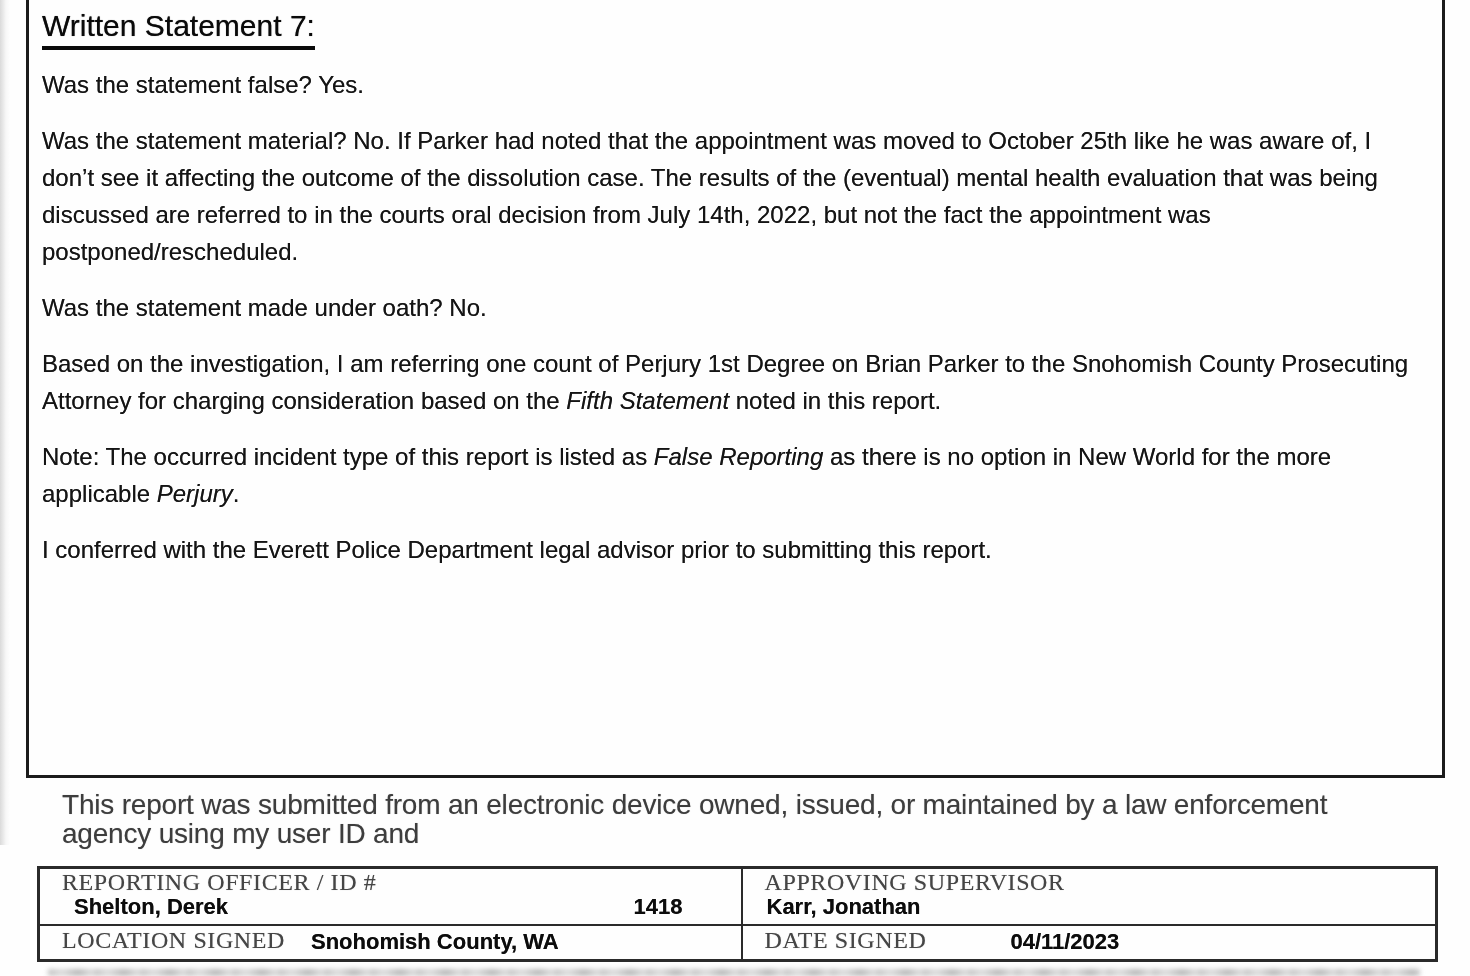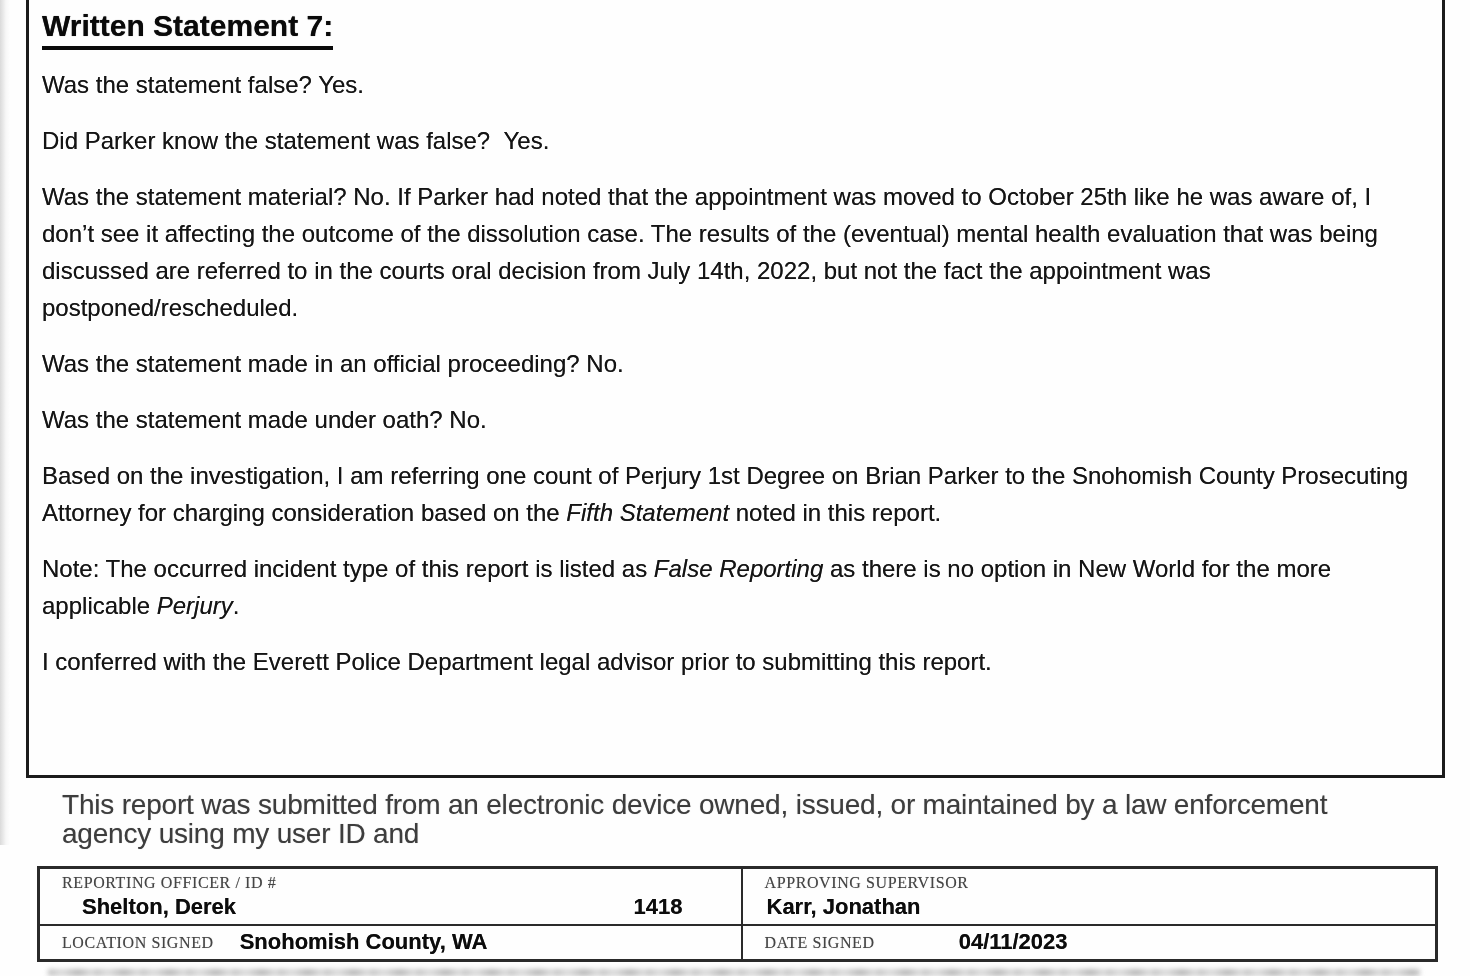--- a/index.html
+++ b/index.html
@@ -27,21 +27,21 @@
     top: -8px;
     width: 1419px;
     height: 786px;
     border: 3px solid #1c1c1c;
     padding: 14px 22px 0 13px;
     background: #fefefe;
   }
   .heading {
     display: inline-block;
     font-size: 30px;
-    font-weight: 700;
+    font-weight: 400;
     line-height: 34px;
     color: #0a0a0a;
     border-bottom: 4px solid #0a0a0a;
     padding-bottom: 3px;
     margin: 0 0 16px 0;
     text-shadow: 0 0 0.7px rgba(0,0,0,0.8);
   }
   .para {
     font-size: 24px;
     line-height: 37px;
@@ -79,38 +79,38 @@
     vertical-align: top;
     padding: 2px 0 0 22px;
     overflow: hidden;
   }
   .sig-table tr.row-top td { height: 57px; border-top-width: 3px; }
   .sig-table tr.row-bottom td { height: 36px; border-bottom-width: 3px; }
   .sig-table td:first-child { border-left-width: 3px; }
   .sig-table td:last-child { border-right-width: 3px; }
   .cell-label {
     font-family: "Liberation Serif", "DejaVu Serif", serif;
-    font-size: 16px;
+    font-size: 24px;
     line-height: 23px;
     color: #454545;
     letter-spacing: 0.6px;
     text-shadow: 0 0 0.7px rgba(80,80,80,0.5);
   }
   .cell-value {
     font-size: 22px;
     font-weight: 700;
     color: #0c0c0c;
     line-height: 26px;
     text-shadow: 0 0 0.6px rgba(0,0,0,0.7);
   }
   .officer-row {
     display: flex;
     justify-content: space-between;
     align-items: baseline;
-    margin-left: 20px;
+    margin-left: 12px;
     margin-right: 58px;
   }
   .supervisor-name { margin-left: 2px; }
   .inline-cell { vertical-align: middle; }
   .inline-cell .cell-label { display: inline-block; }
   .inline-cell .cell-value { display: inline-block; position: relative; top: 1px; }
   .loc-value { margin-left: 26px; }
   .date-value { margin-left: 84px; }
   
   .bottom-smudge {
@@ -129,25 +129,23 @@
 
 <div class="page">
 
   <div class="scan-edge"></div>
 
   <div class="statement-box">
     <h1 class="heading">Written Statement 7:</h1>
 
     <p class="para"><span class="q">Was the statement false?</span> <span class="a">Yes.</span></p>
 
-    <p class="para"><span class="q">Did Parker know the statement was false?</span> <span class="a">&nbsp;Yes.</span></p>
 
     <p class="para"><span class="q">Was the statement material?</span> <span class="a">No. If Parker had noted that the appointment was moved to October 25th like he was aware of, I don’t see it affecting the outcome of the dissolution case. The results of the (eventual) mental health evaluation that was being discussed are referred to in the courts oral decision from July 14th, 2022, but not the fact the appointment was postponed/rescheduled.</span></p>
 
-    <p class="para"><span class="q">Was the statement made in an official proceeding?</span> <span class="a">No.</span></p>
 
     <p class="para"><span class="q">Was the statement made under oath?</span> <span class="a">No.</span></p>
 
 
     <p class="para"><span>Based on the investigation, I am referring one count of Perjury 1st Degree on Brian Parker to the Snohomish County Prosecuting Attorney for charging consideration based on the </span><span class="it">Fifth Statement</span><span> noted in this report.</span></p>
 
     <p class="para"><span>Note: The occurred incident type of this report is listed as </span><span class="it">False Reporting</span><span> as there is no option in New World for the more applicable </span><span class="it">Perjury</span><span>.</span></p>
 
     <p class="para"><span>I conferred with the Everett Police Department legal advisor prior to submitting this report.</span></p>
   </div>

